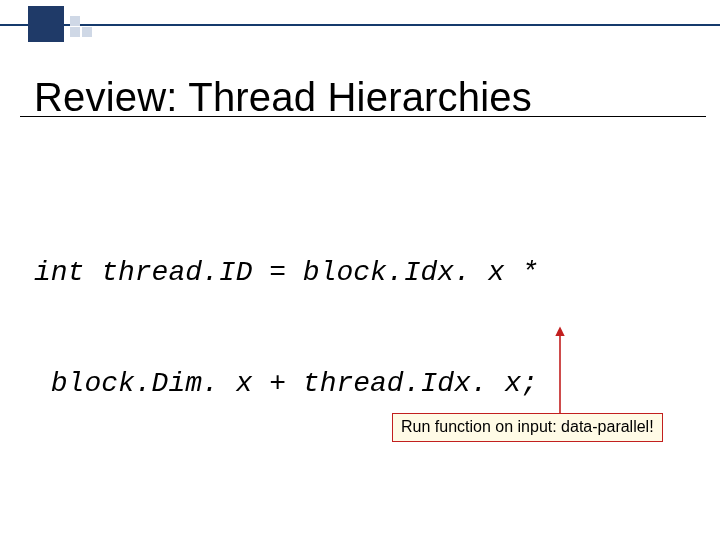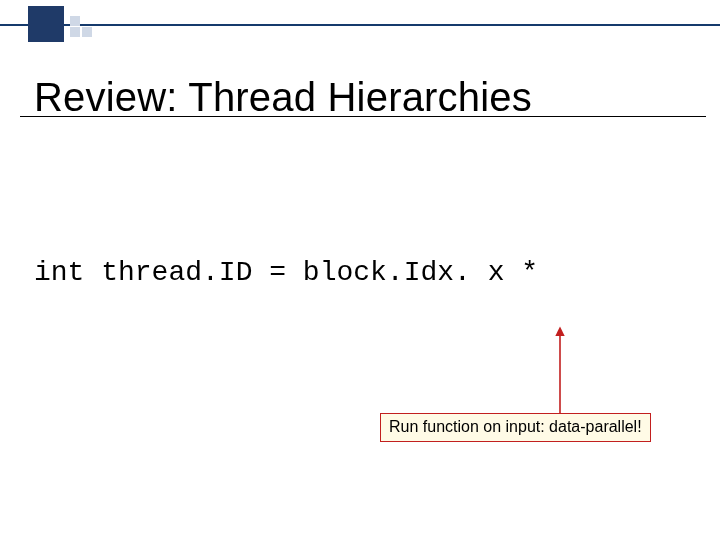--- a/index.html
+++ b/index.html
@@ -65,20 +65,21 @@
     right: 30px;
     font-family: "Courier New", Courier, monospace;
     font-size: 28px;
     line-height: 37px;
     color: #000;
     white-space: pre;
   }
   .code-line {
     position: relative;
     height: 37px;
+    font-style: italic;
   }
   .code-text {
     position: relative;
     z-index: 1;
   }
 
   .callout {
     position: absolute;
     border: 1.5px solid #c21f1f;
     background: #fffbe6;
@@ -103,26 +104,27 @@
   <div class="s1"></div>
   <div class="s2"></div>
   <div class="s3"></div>
 </div>
 
 <div class="title">Review:  Thread Hierarchies</div>
 <div class="title-underline"></div>
 
 <div class="code-area">
   <div class="code-line"><span class="code-text">int thread.ID = block.Idx. x *</span></div>
+  <div class="code-line"><span class="code-text"> block.Dim. x + thread.Idx. x;</span></div>
   
   
 </div>
 
 <svg class="arrow-svg" style="left:0; top:0;" width="720" height="540">
   <defs>
     <marker id="arrowhead" markerWidth="8" markerHeight="8" refX="2" refY="3" orient="auto">
       <path d="M0,0 L0,6 L6,3 z" fill="#c21f1f"></path>
     </marker>
   </defs>
   <line x1="560" y1="413" x2="560" y2="333" stroke="#c21f1f" stroke-width="1.6" marker-end="url(#arrowhead)"></line>
 </svg>
 
-<div class="callout" style="left:380px; top:413px;">Run function on input:  data-parallel!</div>
+<div class="callout" style="left:392px; top:413px;">Run function on input:  data-parallel!</div>
 
 </body></html>

